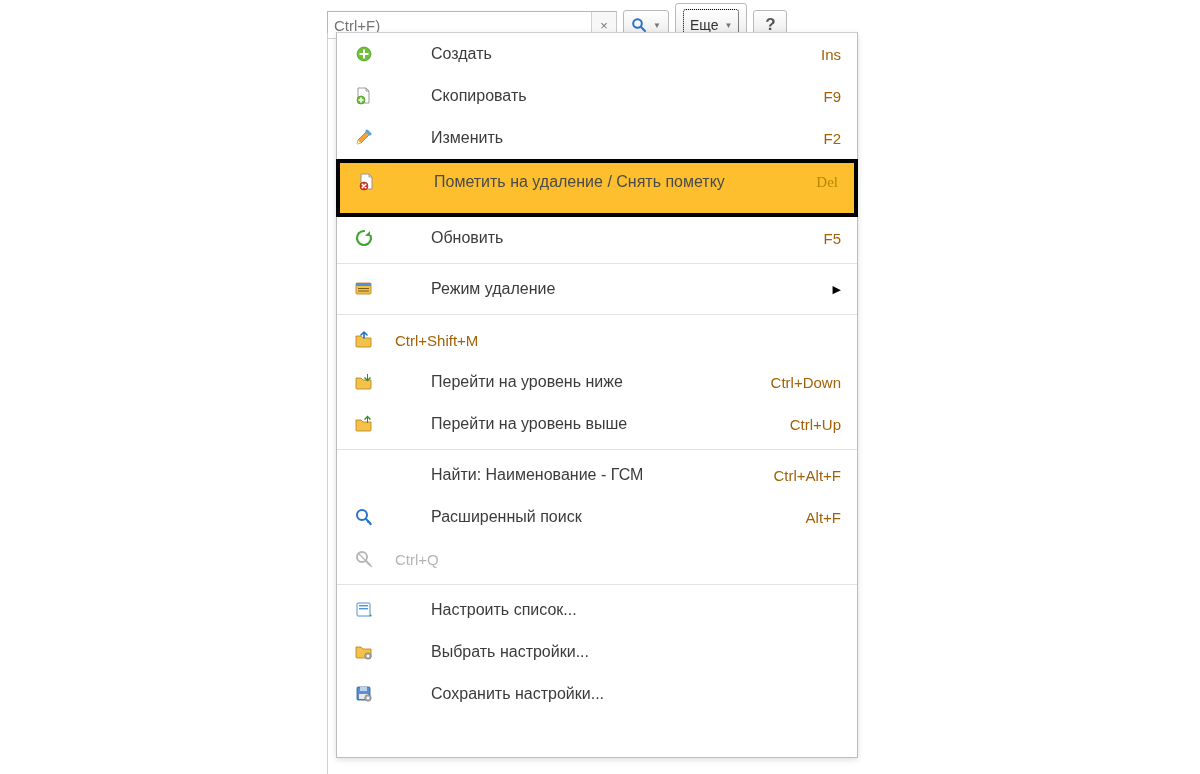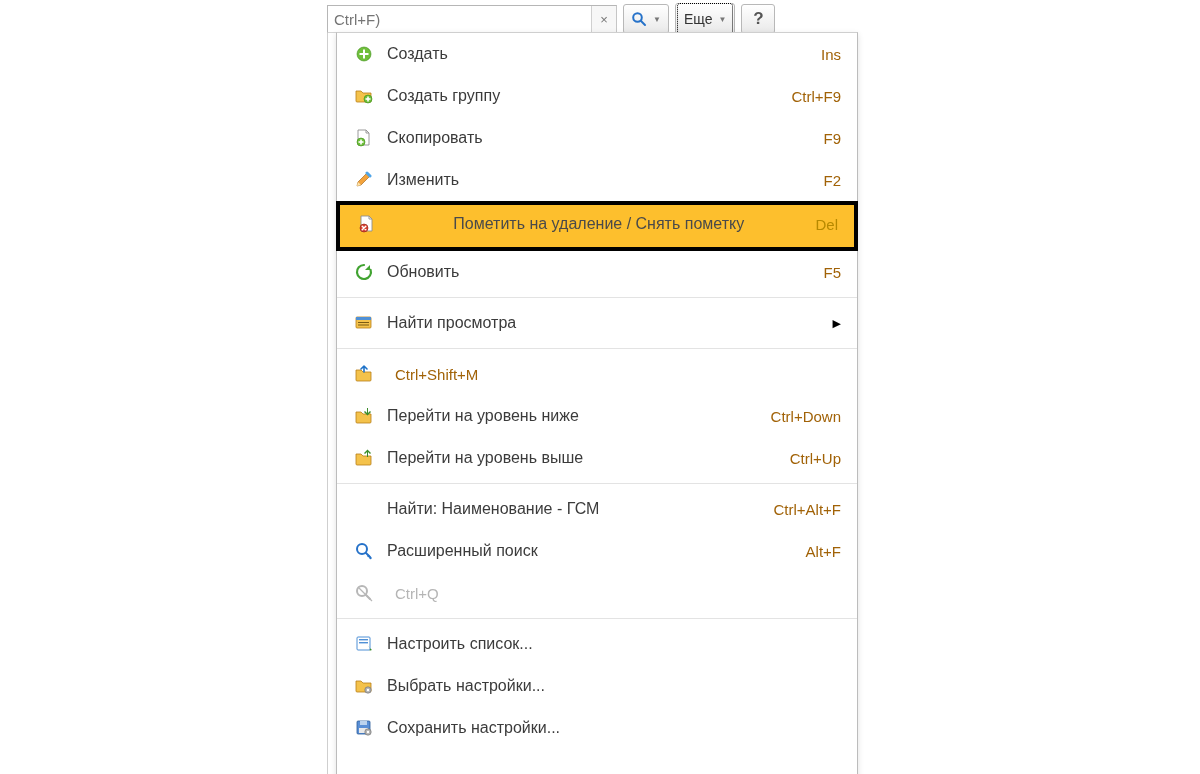--- a/index.html
+++ b/index.html
@@ -72,21 +72,21 @@
   .btn.search-btn { width: 44px; padding:0; }
   .btn.more-btn {
     border: 1px dotted #000;
     padding: 3px 6px;
     height: 24px;
     background: linear-gradient(#fff,#e8e8e8);
   }
   .btn.more-btn-wrap {
     border: 1px solid #b8b8b8;
     border-radius: 3px;
-    padding: 1px;
+    padding: 7px;
     height: 28px;
     display:flex;align-items:center;justify-content:center;
     background: linear-gradient(#fff,#e8e8e8);
   }
   .btn.help-btn { width: 32px; padding:0; font-size:17px; color:#555; font-weight:bold;}
   .dd { margin-left:2px; font-size: 8px; color:#777;}
 
   .menu {
     position: absolute;
     left: 336px;
@@ -107,35 +107,35 @@
   }
   .menu-item .ic {
     width: 22px;
     height: 22px;
     display:flex;
     align-items:center;
     justify-content:center;
     margin-right: 12px;
     flex: 0 0 22px;
   }
-  .menu-item .lbl { flex: 1; }
+  .menu-item .lbl { flex: 1; margin-left: 44px; }
   .menu-item .sc  { color:#a16207; font-size:15px; white-space:nowrap; margin-left:8px;}
   .menu-item .arw { color:#000; font-size:11px; margin-left:8px;}
   .menu-item.disabled .lbl,
   .menu-item.disabled .sc { color:#b5b5b5; }
   .menu-item.highlight {
     background: #fdbf2d;
     color: #4a4a4a;
   }
   .highlight-frame {
     border: 4px solid #000;
     margin: 0 -1px;
   }
-  .highlight-frame .menu-item { padding-top:8px; padding-bottom:12px;text-align:center; }
-  .menu-item.highlight .sc { color: #b78900; }
+  .highlight-frame .menu-item { padding-top:8px; padding-bottom:20px; }
+  .menu-item.highlight .sc { color: #b78900; font-family: Liberation Serif, serif; }
   .sep {
     height: 1px;
     background: #e3e3e3;
     margin: 4px 0;
   }
   .left-rule {
     position:absolute;
     left: 327px;
     top: 33px;
     bottom: 0;
@@ -179,29 +179,20 @@
 
 <div class="menu" id="menu">
     <div class="menu-item">
       <span class="ic">
         <svg width="18" height="18" viewBox="0 0 18 18">
           <use href="#i-plus-circle"></use>
         </svg>
       </span>
       <span class="lbl">Создать</span>
       <span class="sc">Ins</span>
-    </div>
-    <div class="menu-item">
-      <span class="ic">
-        <svg width="18" height="18" viewBox="0 0 18 18">
-          <use href="#i-folder-plus"></use>
-        </svg>
-      </span>
-      <span class="lbl">Создать группу</span>
-      <span class="sc">Ctrl+F9</span>
     </div>
     <div class="menu-item">
       <span class="ic">
         <svg width="18" height="18" viewBox="0 0 18 18">
           <use href="#i-page-plus"></use>
         </svg>
       </span>
       <span class="lbl">Скопировать</span>
       <span class="sc">F9</span>
     </div>
@@ -234,21 +225,21 @@
       <span class="lbl">Обновить</span>
       <span class="sc">F5</span>
     </div>
     <div class="sep"></div>
     <div class="menu-item">
       <span class="ic">
         <svg width="18" height="18" viewBox="0 0 18 18">
           <use href="#i-view-mode"></use>
         </svg>
       </span>
-      <span class="lbl">Найти просмотра</span>
+      <span class="lbl">Режим удаление</span>
       <span class="arw">▶</span>
     </div>
     <div class="sep"></div>
     <div class="menu-item">
       <span class="ic">
         <svg width="18" height="18" viewBox="0 0 18 18">
           <use href="#i-folder-move"></use>
         </svg>
       </span>
       <span class="sc">Ctrl+Shift+M</span>

